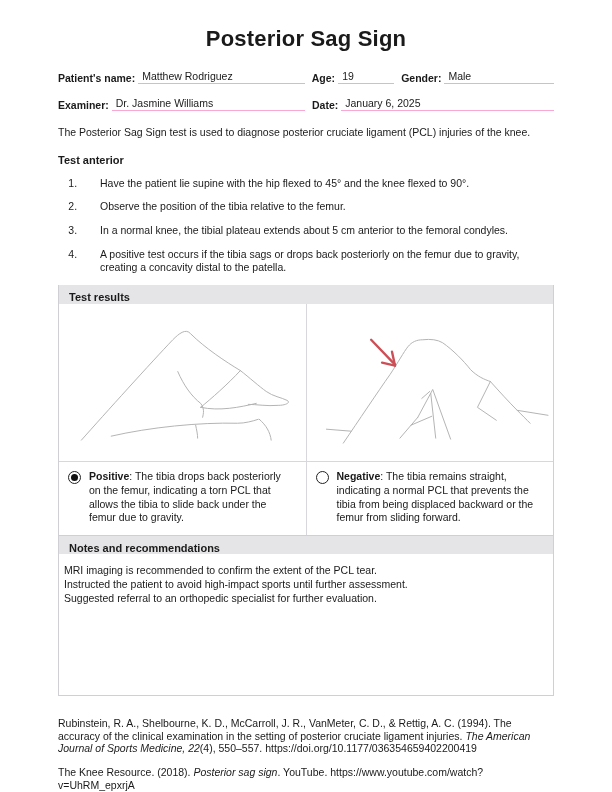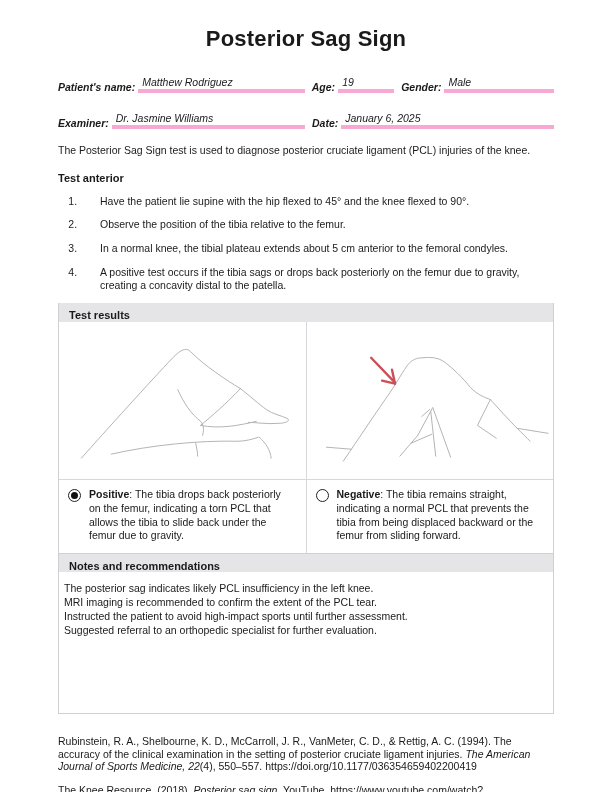--- a/index.html
+++ b/index.html
@@ -12,24 +12,24 @@
   }
   *{margin:0;padding:0;box-sizing:border-box;}
   html,body{background:#fff;}
   body{width:612px;height:792px;overflow:hidden;font-family:"Liberation Sans",sans-serif;color:var(--ink);}
   .page{width:612px;height:792px;position:relative;background:#fff;}
   .content{padding:26px 58px 0 58px;}
 
   .doc-title{text-align:center;font-size:22px;font-weight:bold;letter-spacing:.2px;}
 
   
-  .form-row{display:flex;align-items:flex-end;font-size:10.5px;margin-top:13px;font-style:italic;}
+  .form-row{display:flex;align-items:flex-end;font-size:10.5px;margin-top:13px;}
   .form-row:first-of-type{margin-top:18px;}
   .f-label{font-weight:bold;white-space:nowrap;padding-right:3px;}
-  .f-value{border-bottom:4px solid #f9a8d4;padding:0 2px 1px 4px;white-space:nowrap;overflow:hidden;margin-top:6px;}
+  .f-value{border-bottom:1px solid #f9a8d4;padding:0 2px 1px 4px;white-space:nowrap;overflow:hidden;}
   .v-name{flex:1.55;}
   .v-age{width:56px;}
   .v-gender{flex:1;}
   .v-examiner{flex:1.72;}
   .v-date{flex:1.9;}
   .gap{width:7px;}
 
   .intro{font-size:10.5px;margin-top:15px;line-height:1.3;}
   .sect-heading{font-size:11px;font-weight:bold;margin-top:14px;}
 
@@ -146,21 +146,20 @@
           <span class="opt-text"><b>Positive</b><span>: The tibia drops back posteriorly on the femur, indicating a torn PCL that allows the tibia to slide back under the femur due to gravity.</span></span>
         </div>
         <div class="opt-cell">
           <span class="radio" id="radio-1"></span>
           <span class="opt-text"><b>Negative</b><span>: The tibia remains straight, indicating a normal PCL that prevents the tibia from being displaced backward or the femur from sliding forward.</span></span>
         </div>
       </div>
 
       <div class="bar notes-bar">Notes and recommendations</div>
       <div class="notes-body">
-        <div>The posterior sag indicates likely PCL insufficiency in the left knee.</div>
         <div>MRI imaging is recommended to confirm the extent of the PCL tear.</div>
         <div>Instructed the patient to avoid high-impact sports until further assessment.</div>
         <div>Suggested referral to an orthopedic specialist for further evaluation.</div>
       </div>
     </div>
 
   </div>
 
   <div class="refs">
     <p class="ref"><span>Rubinstein, R. A., Shelbourne, K. D., McCarroll, J. R., VanMeter, C. D., &amp; Rettig, A. C. (1994). The accuracy of the clinical examination in the setting of posterior cruciate ligament injuries. </span><span class="it">The American Journal of Sports Medicine, 22</span><span>(4), 550–557. </span><span class="lnk">https://doi.org/10.1177/036354659402200419</span></p>

